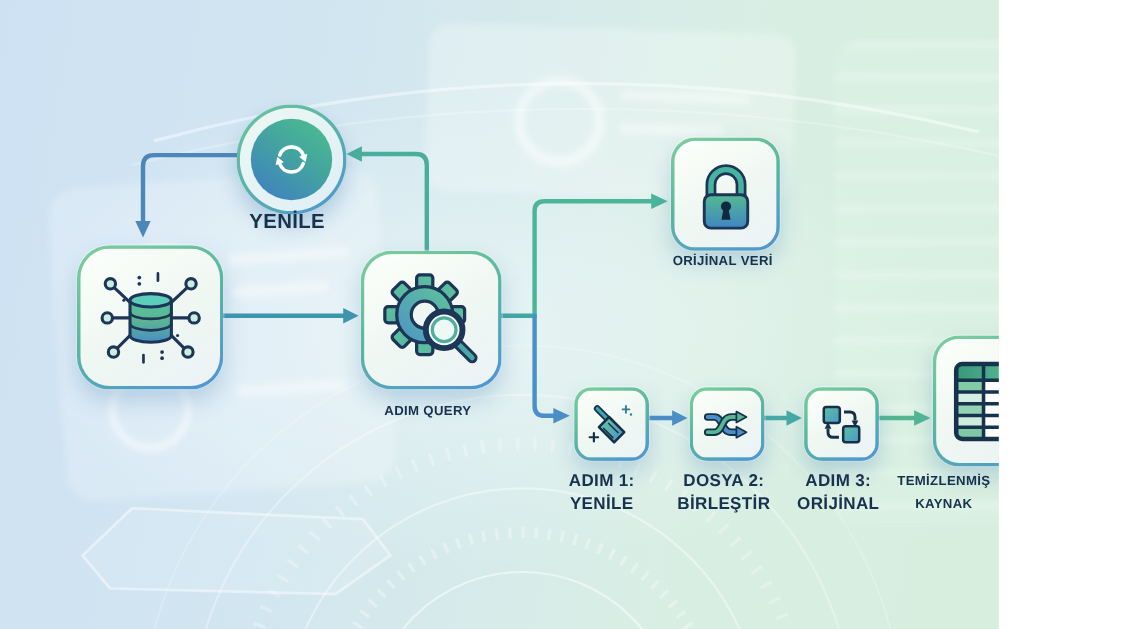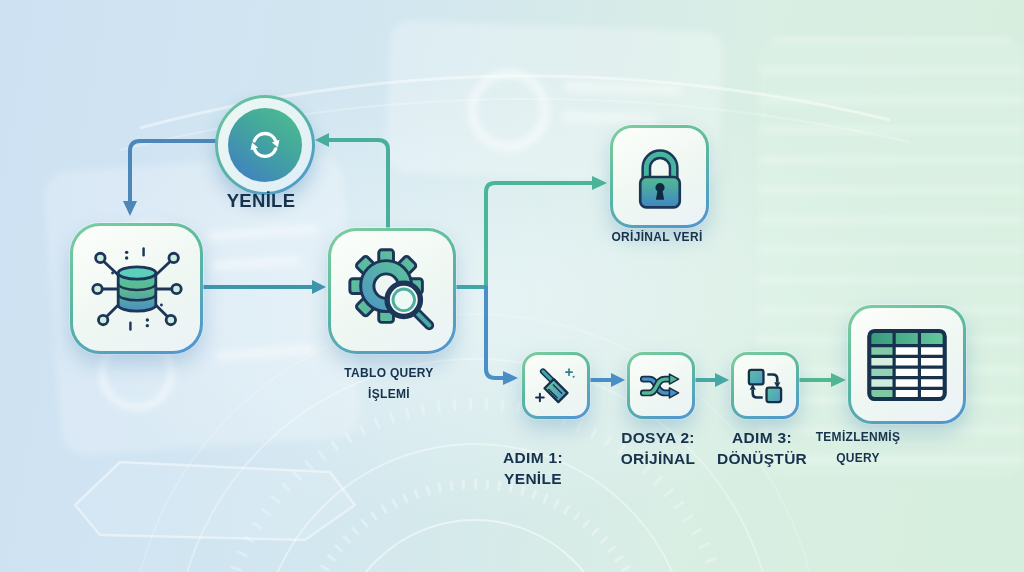--- a/index.html
+++ b/index.html
@@ -1,18 +1,18 @@
 <!DOCTYPE html>
 <html><head>
 <meta charset="utf-8">
 <style>
   html,body{margin:0;padding:0;}
   body{font-family:"Liberation Sans",sans-serif;}
   .stage{
-    position:relative;width:1024px;height:572px;overflow:hidden;
+    position:relative;width:908px;height:572px;overflow:hidden;
     background:
       radial-gradient(ellipse 620px 320px at 48% 52%, rgba(244,251,253,.55), rgba(244,251,253,0) 70%),
       linear-gradient(100deg,#cde1f3 0%,#d2e6f1 32%,#d9eee4 68%,#d6eedd 100%);
   }
   
   .ghost{position:absolute;filter:blur(3px);}
   .g-panel-left{left:52px;top:162px;width:300px;height:285px;border-radius:26px;
     background:rgba(255,255,255,.22);transform:rotate(-4deg);}
   .g-ring{position:absolute;border-radius:50%;border:9px solid rgba(255,255,255,.5);}
   .g-panel-top{left:388px;top:26px;width:334px;height:152px;border-radius:20px;
@@ -207,22 +207,21 @@
         <circle r="26" fill="url(#gearGrad)" stroke="#1d3557" stroke-width="3"></circle>
         <circle r="12.5" fill="#edf6f2" stroke="#1d3557" stroke-width="3"></circle>
       </g>
       <line x1="75" y1="72" x2="88" y2="85" stroke="#1d3557" stroke-width="10" stroke-linecap="round"></line>
       <line x1="75" y1="72" x2="88" y2="85" stroke="#4aa9a8" stroke-width="4.5" stroke-linecap="round"></line>
       <circle cx="62" cy="59" r="17" fill="#f4fbf8" stroke="#1d3557" stroke-width="5.5"></circle>
       <circle cx="62" cy="59" r="11" fill="#eef8f4" stroke="#4fae9e" stroke-width="3"></circle>
     </svg>
   </div>
   <div class="label lbl-lg" style="left:389px;top:363px;">
-    <div>TABLO QUERY</div>
-    <div>İŞLEMİ</div>
+    <div>ADIM QUERY</div>
   </div>
 
   <div class="box" style="left:610px;top:125px;width:93px;height:97px;border-radius:22px;">
     <svg width="76" height="76" viewBox="0 0 100 100">
       <defs>
         <linearGradient id="lockGrad" x1="0" y1="0" x2="0" y2="1">
           <stop offset="0" stop-color="#53ba90"></stop>
             <stop offset="1" stop-color="#3f86c3"></stop>
         </linearGradient>
       </defs>
@@ -256,63 +255,63 @@
         <line x1="9" y1="40" x2="9" y2="50"></line>
           <line x1="4" y1="45" x2="14" y2="45"></line>
       </g>
       <g stroke="#2f7d8f" stroke-width="2.2" stroke-linecap="round">
         <line x1="47" y1="8" x2="47" y2="16"></line>
           <line x1="43" y1="12" x2="51" y2="12"></line>
       </g>
       <circle cx="53" cy="18" r="1.4" fill="#2f7d8f"></circle>
     </svg>
   </div>
-  <div class="label lbl-md" style="left:533px;top:427px;margin-top:20px;">
+  <div class="label lbl-md" style="left:547px;top:427px;">
     <div>ADIM 1:</div>
     <div>YENİLE</div>
   </div>
 
   <div class="box" style="left:627px;top:352px;width:62px;height:61px;border-radius:16px;">
     <svg width="46" height="46" viewBox="0 0 60 60">
       <g fill="none" stroke-linecap="round">
         <path d="M7,21 H15 C25,21 23,39 35,39 H41" stroke="#17304a" stroke-width="9"></path>
         <path d="M7,21 H15 C25,21 23,39 35,39 H41" stroke="#4a90c8" stroke-width="4.5"></path>
       </g>
       <polygon points="41,32.5 41,45.5 53,39" fill="#4a90c8" stroke="#17304a" stroke-width="2" stroke-linejoin="round"></polygon>
       <g fill="none" stroke-linecap="round">
         <path d="M7,39 H15 C25,39 23,21 35,21 H41" stroke="#17304a" stroke-width="9"></path>
         <path d="M7,39 H15 C25,39 23,21 35,21 H41" stroke="#55b893" stroke-width="4.5"></path>
       </g>
       <polygon points="41,14.5 41,27.5 53,21" fill="#55b893" stroke="#17304a" stroke-width="2" stroke-linejoin="round"></polygon>
     </svg>
   </div>
   <div class="label lbl-md" style="left:658px;top:427px;">
     <div>DOSYA 2:</div>
-    <div>ORİJİNAL</div>
+    <div>BİRLEŞTİR</div>
   </div>
 
   <div class="box" style="left:731px;top:352px;width:62px;height:61px;border-radius:16px;">
     <svg width="46" height="46" viewBox="0 0 60 60">
       <defs>
         <linearGradient id="sqGrad" x1="0" y1="0" x2="1" y2="1">
           <stop offset="0" stop-color="#5fc0a0"></stop>
             <stop offset="1" stop-color="#4a99c8"></stop>
         </linearGradient>
       </defs>
       <rect x="9" y="9" width="19" height="19" rx="3" fill="url(#sqGrad)" stroke="#17304a" stroke-width="3"></rect>
       <rect x="32" y="32" width="19" height="19" rx="3" fill="url(#sqGrad)" stroke="#17304a" stroke-width="3"></rect>
       <path d="M33,15 H40 Q46,15 46,21 V25" fill="none" stroke="#17304a" stroke-width="3.5"></path>
       <polygon points="42,25 50,25 46,33" fill="#17304a"></polygon>
       <path d="M27,45 H20 Q14,45 14,39 V35" fill="none" stroke="#17304a" stroke-width="3.5"></path>
       <polygon points="10,35 18,35 14,27" fill="#17304a"></polygon>
     </svg>
   </div>
   <div class="label lbl-md" style="left:762px;top:427px;text-align:center;">
     <div>ADIM 3:</div>
-    <div>DÖNÜŞTÜR</div>
+    <div>ORİJİNAL</div>
   </div>
 
   <div class="box" style="left:848px;top:305px;width:112px;height:113px;border-radius:24px;">
     <svg width="92" height="92" viewBox="0 0 100 100">
       <defs>
         <linearGradient id="hdrGrad" x1="0" y1="0" x2="1" y2="0">
           <stop offset="0" stop-color="#37997a"></stop>
             <stop offset="1" stop-color="#65c89d"></stop>
         </linearGradient>
       </defs>
@@ -332,16 +331,16 @@
           <line x1="9" y1="40.6" x2="91" y2="40.6"></line>
         <line x1="9" y1="52.2" x2="91" y2="52.2"></line>
           <line x1="9" y1="63.8" x2="91" y2="63.8"></line>
         <line x1="9" y1="75.4" x2="91" y2="75.4"></line>
       </g>
       <rect x="9" y="13" width="82" height="74" rx="6" fill="none" stroke="#16324d" stroke-width="4.5"></rect>
     </svg>
   </div>
   <div class="label lbl-lg" style="left:858px;top:427px;">
     <div>TEMİZLENMİŞ</div>
-    <div>QUERY</div>
+    <div>KAYNAK</div>
   </div>
 
 </div>
 
 </body></html>

